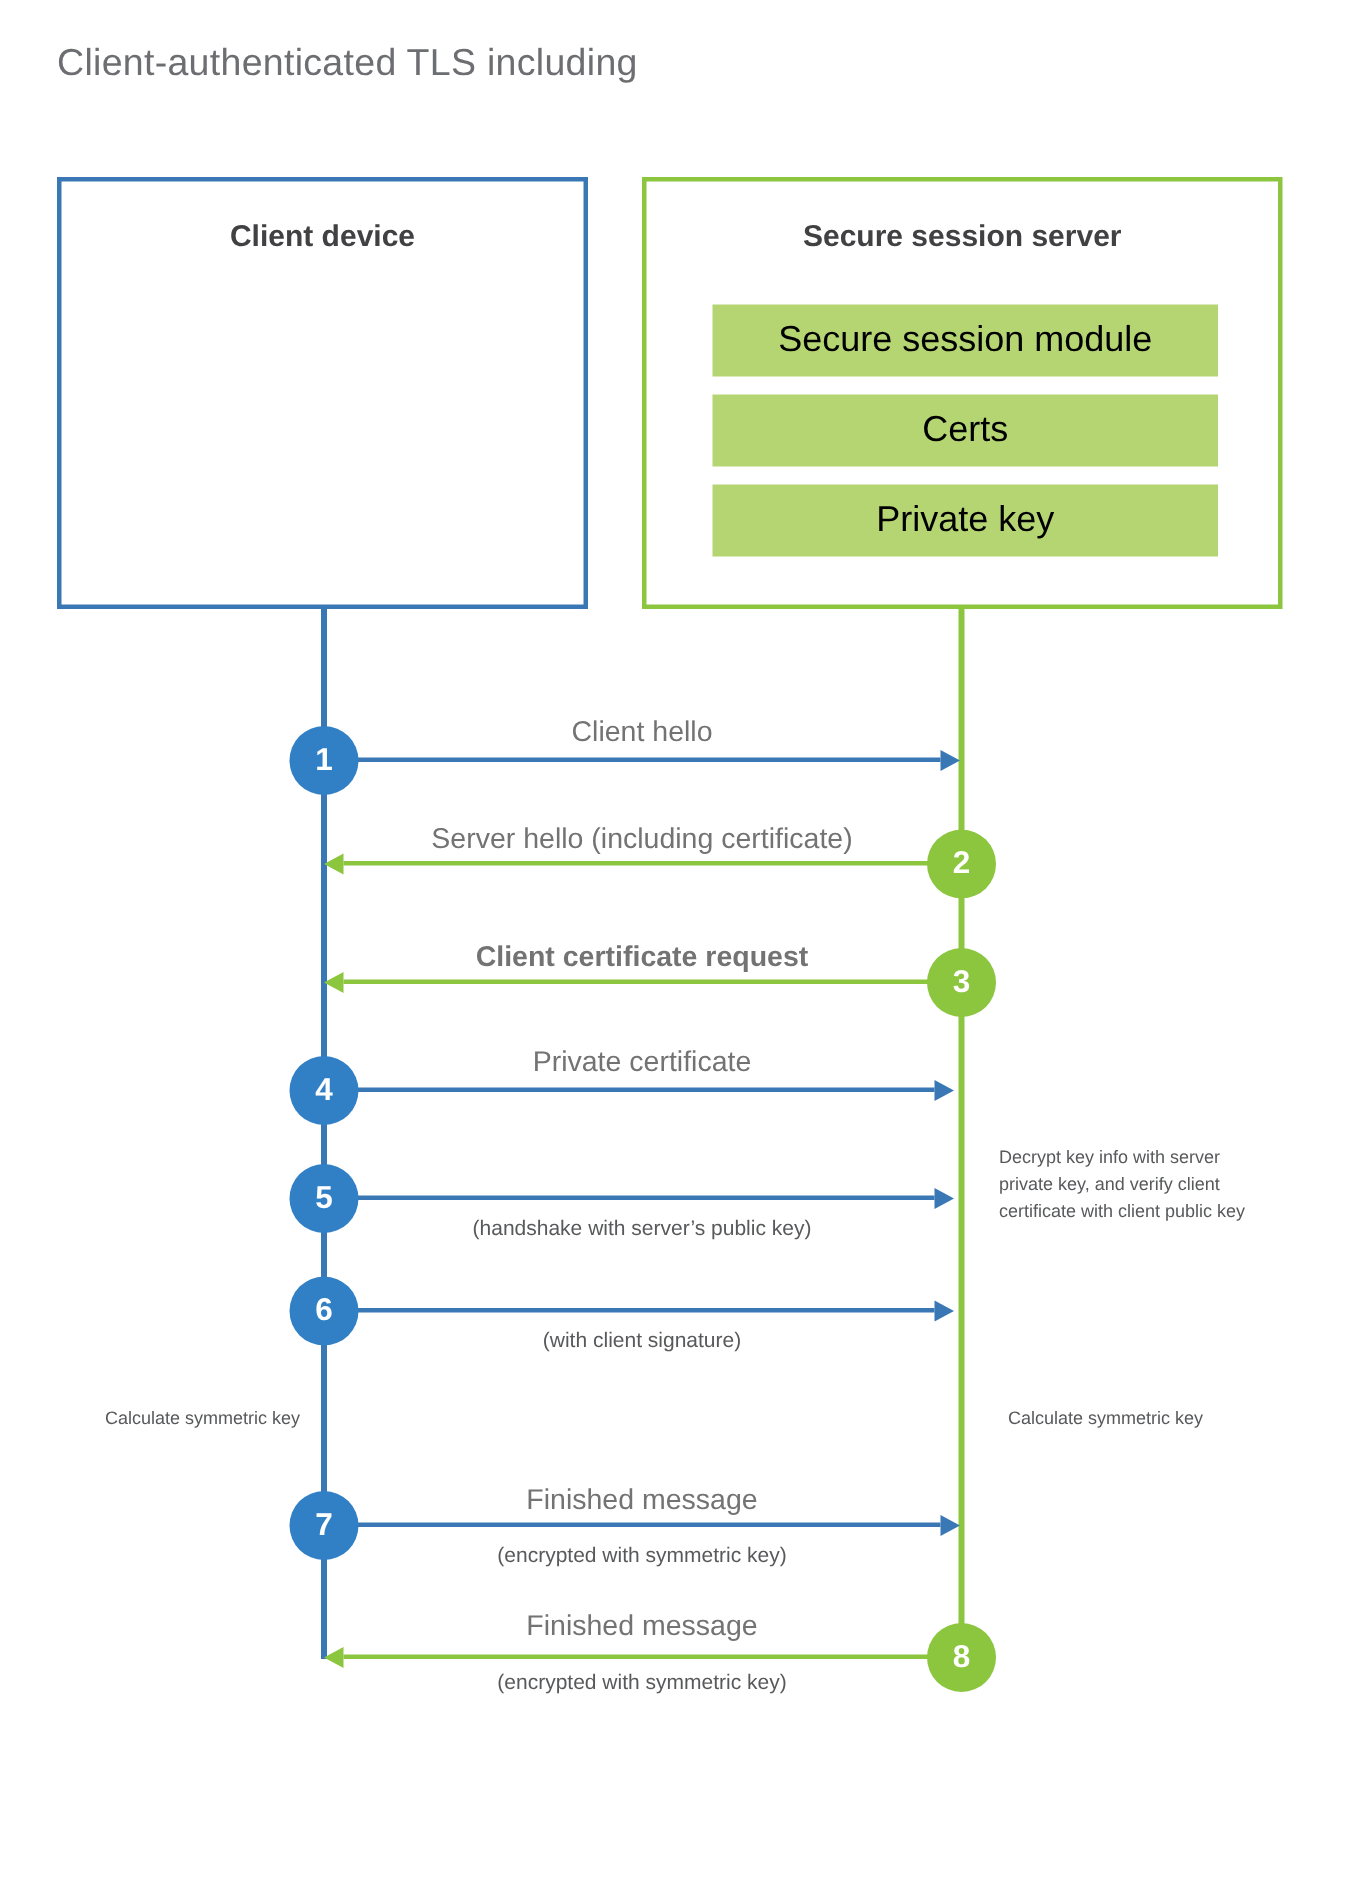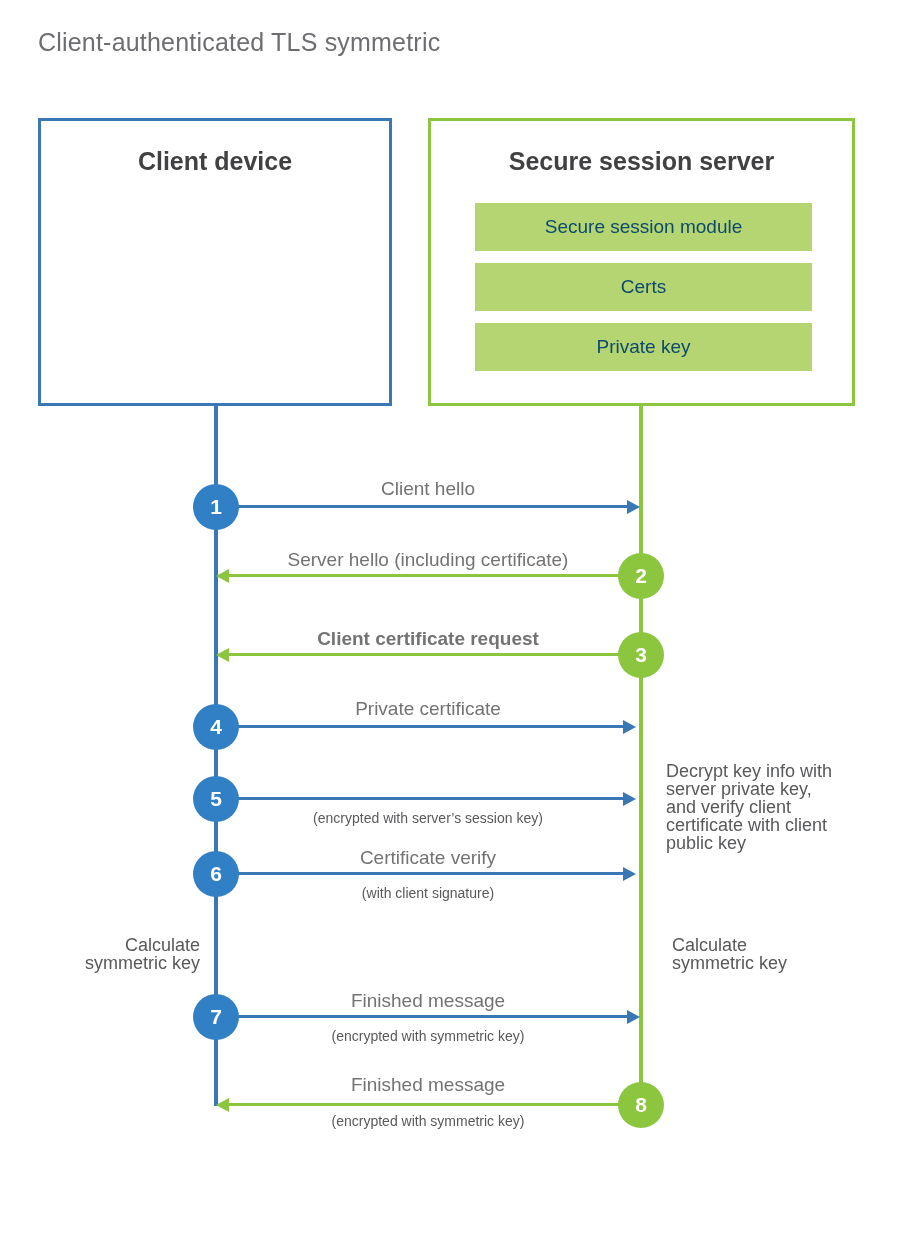--- a/index.html
+++ b/index.html
@@ -51,21 +51,21 @@
     width: 427px;
     height: 288px;
     border: 3px solid #8cc63e;
   }
   .party-title {
     position: absolute;
     left: 0;
     right: 0;
     top: 26px;
     text-align: center;
-    font-size: 25px;
+    font-size: 20px;
     font-weight: 700;
     color: #414042;
   }
 
   #client-app-block {
     position: absolute;
     left: 39px;
     top: 78px;
     width: 275px;
     height: 178px;
@@ -78,22 +78,22 @@
     justify-content: center;
     text-align: center;
   }
 
   .server-block {
     position: absolute;
     left: 44px;
     width: 337px;
     height: 48px;
     background: #b5d472;
-    color: #0c4a6e;
-    font-size: 19px;
+    color: #000000;
+    font-size: 24px;
     display: flex;
     align-items: center;
     justify-content: center;
     text-align: center;
   }
   #server-block-0 { top: 82px; }
   #server-block-1 { top: 142px; }
   #server-block-2 { top: 202px; }
 
   
@@ -159,21 +159,21 @@
     position: absolute;
     text-align: center;
     font-size: 14px;
     color: #58595b;
     white-space: nowrap;
   }
 
   
   .side-note {
     position: absolute;
-    font-size: 18px;
+    font-size: 12px;
     line-height: 18px;
     color: #58595b;
   }
   #note-client-calc {
     left: 60px;
     top: 936px;
     width: 140px;
     text-align: right;
   }
   #note-server-calc {
@@ -187,21 +187,21 @@
     top: 762px;
     width: 170px;
     text-align: left;
   }
 </style>
 </head>
 <body>
 
 <div class="stage">
 
-  <div id="diagram-title">Client-authenticated TLS symmetric</div>
+  <div id="diagram-title">Client-authenticated TLS including</div>
 
   <div class="party-box" id="client-device-box">
     <div class="party-title">Client device</div>
   </div>
 
   <div class="party-box" id="server-box">
     <div class="party-title">Secure session server</div>
     <div class="server-block" id="server-block-0">Secure session module</div>
     <div class="server-block" id="server-block-2">Private key</div>
     <div class="server-block" id="server-block-1">Certs</div>
@@ -226,23 +226,22 @@
   <div class="step-circle server" style="top:632px;">3</div>
 
   <div class="msg-label" style="left:216px; top:698px; width:424px;">Private certificate</div>
   <div class="arrow-line blue" style="left:216px; top:725px; width:407px;"></div>
   <div class="arrow-head right blue" style="left:623px; top:720px;"></div>
   <div class="step-circle client" style="top:704px;">4</div>
 
   <div class="arrow-line blue" style="left:216px; top:797px; width:407px;"></div>
   <div class="arrow-head right blue" style="left:623px; top:792px;"></div>
   <div class="step-circle client" style="top:776px;">5</div>
-  <div class="msg-sub" style="left:216px; top:810px; width:424px;">(encrypted with server’s session key)</div>
-
-  <div class="msg-label" style="left:216px; top:847px; width:424px;">Certificate verify</div>
+  <div class="msg-sub" style="left:216px; top:810px; width:424px;">(handshake with server’s public key)</div>
+
   <div class="arrow-line blue" style="left:216px; top:872px; width:407px;"></div>
   <div class="arrow-head right blue" style="left:623px; top:867px;"></div>
   <div class="step-circle client" style="top:851px;">6</div>
   <div class="msg-sub" style="left:216px; top:885px; width:424px;">(with client signature)</div>
 
   <div class="msg-label" style="left:216px; top:990px; width:424px;">Finished message</div>
   <div class="arrow-line blue" style="left:216px; top:1015px; width:411px;"></div>
   <div class="arrow-head right blue" style="left:627px; top:1010px;"></div>
   <div class="step-circle client" style="top:994px;">7</div>
   <div class="msg-sub" style="left:216px; top:1028px; width:424px;">(encrypted with symmetric key)</div>

